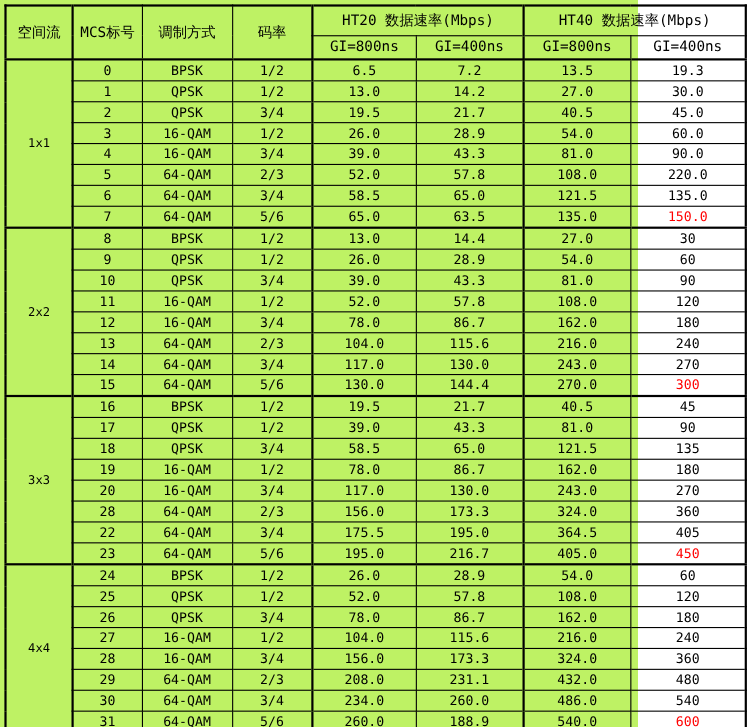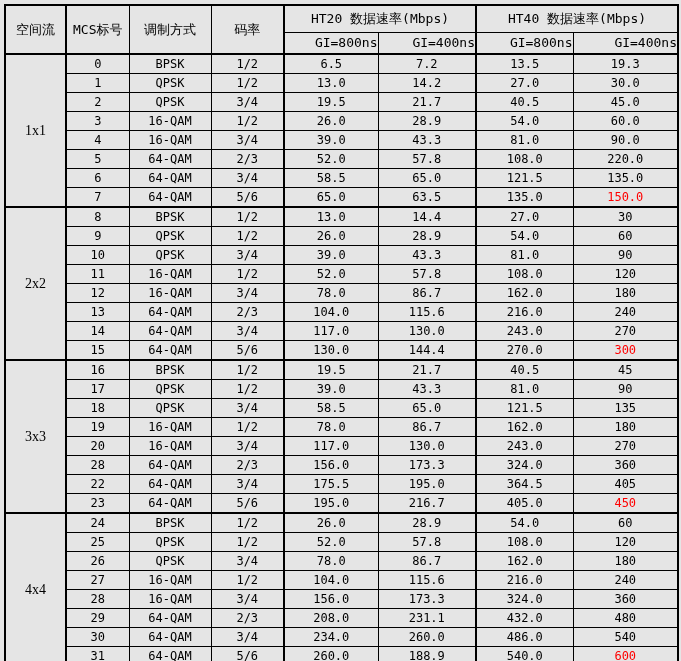--- a/index.html
+++ b/index.html
@@ -1,51 +1,51 @@
 <!DOCTYPE html>
 <html style="--hl: #ff0000; --ink: #000000;"><head>
 <meta charset="utf-8">
 <style>
   :root { --hl: #ff0000; --ink: #000000; }
   * { box-sizing: border-box; }
   body { margin: 0; background: #ffffff; }
   .page {
-    width: 681px; height: 661px;
+    width: 580px; height: 661px;
     padding: 4px;
-    background: #e5e5e5;
+    background: #bef264;
     font-family: "DejaVu Sans Mono", "DejaVu Sans", monospace;
     color: var(--ink);
   }
   table.rate-table {
     border-collapse: collapse;
     table-layout: fixed;
     width: 673px;
     border: 2px solid var(--ink);
   }
   th, td {
     border: 1px solid var(--ink);
     text-align: center;
     vertical-align: middle;
     padding: 0;
     font-weight: normal;
     white-space: nowrap;
     overflow: hidden;
   }
   thead th { font-size: 13px; }
   thead tr.h1 th { height: 27px; }
-  thead tr.h2 th { height: 22px; text-align: right; }
+  thead tr.h2 th { height: 22px; }
   tbody td { font-size: 12px; height: 18px; line-height: 18px; }
   
   .bR { border-right-width: 2px; }
   
   .hb { border-bottom-width: 2px; }
   tr.block-start td { border-top-width: 2px; }
   
   td.hl { color: var(--hl); font-weight: normal; }
-  td.stream { font-size: 14px; font-family: Liberation Serif, serif; }
+  td.stream { font-size: 11px; }
 </style>
 </head>
 <body>
 
 <div class="page">
   <table class="rate-table">
     <colgroup>
       <col style="width:61px">
         <col style="width:63px">
         <col style="width:82px">

